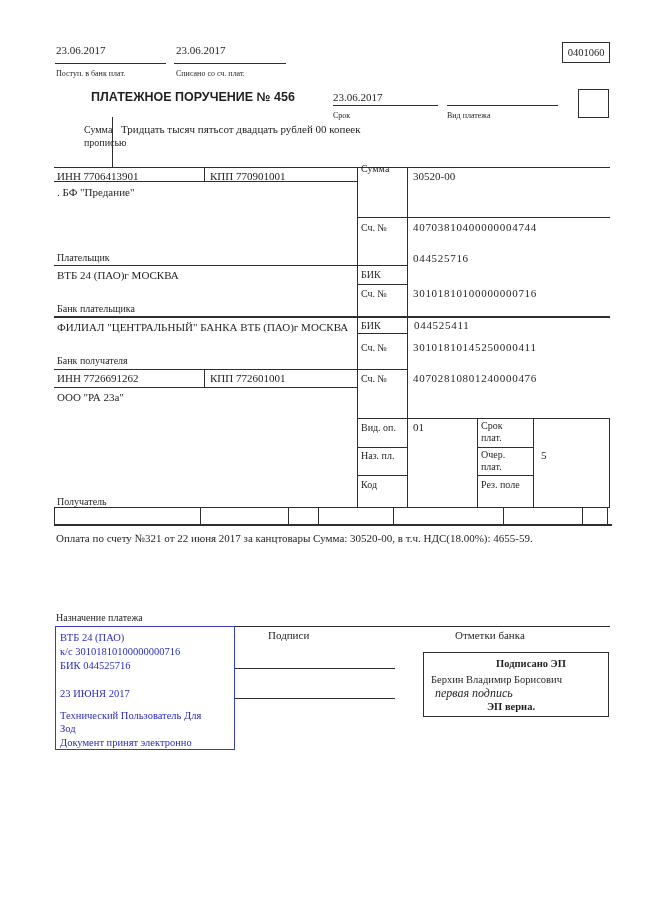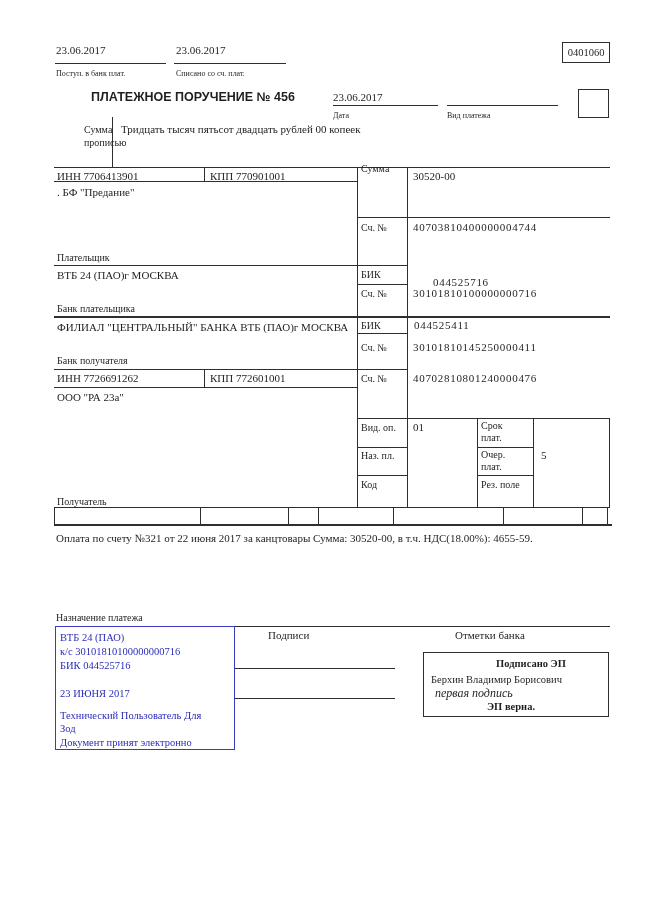--- a/index.html
+++ b/index.html
@@ -34,21 +34,21 @@
   <div class="hl" style="left:174px;top:63px;width:112px;"></div>
   <div class="t tiny" style="left:176px;top:67px;">Списано со сч. плат.</div>
 
   <div class="box ctr" style="left:562px;top:42px;width:46px;height:19px;">
     <div class="t" style="position:static;font-size:10.5px;line-height:19px;">0401060</div>
   </div>
 
   <div class="t sans bold" style="left:55px;top:91px;font-size:12.5px;padding-left:36px;">ПЛАТЕЖНОЕ ПОРУЧЕНИЕ № 456</div>
   <div class="t" style="left:333px;top:91px;">23.06.2017</div>
   <div class="hl" style="left:333px;top:105px;width:105px;"></div>
-  <div class="t tiny" style="left:333px;top:109px;">Дата</div>
+  <div class="t tiny" style="left:333px;top:109px;">Срок</div>
   <div class="hl" style="left:447px;top:105px;width:111px;"></div>
   <div class="t tiny" style="left:447px;top:109px;">Вид платежа</div>
   <div class="box" style="left:578px;top:89px;width:29px;height:27px;"></div>
 
   <div class="t lbl wrap" style="left:56px;top:123px;width:50px;margin-left:28px;">Сумма прописью</div>
   <div class="vl" style="left:112px;top:117px;height:50px;"></div>
   <div class="t" style="left:121px;top:123px;">Тридцать тысяч пятьсот двадцать рублей 00 копеек</div>
 
   <div class="hl" style="left:54px;top:167px;width:556px;"></div>
   <div class="hl" style="left:54px;top:181px;width:303px;"></div>
@@ -106,21 +106,21 @@
   <div class="t lbl" style="left:361px;top:287px;">Сч. №</div>
   <div class="t lbl" style="left:361px;top:319px;">БИК</div>
   <div class="t lbl" style="left:361px;top:341px;">Сч. №</div>
   <div class="t lbl" style="left:361px;top:372px;">Сч. №</div>
   <div class="t lbl" style="left:361px;top:421px;">Вид. оп.</div>
   <div class="t lbl" style="left:361px;top:449px;">Наз. пл.</div>
   <div class="t lbl" style="left:361px;top:478px;">Код</div>
 
   <div class="t" style="left:413px;top:170px;">30520-00</div>
   <div class="t num" style="left:413px;top:221px;">40703810400000004744</div>
-  <div class="t num" style="left:413px;top:276px;margin-left:20px;">044525716</div>
+  <div class="t num" style="left:413px;top:252px;">044525716</div>
   <div class="t num" style="left:413px;top:287px;">30101810100000000716</div>
   <div class="t num" style="left:414px;top:319px;">044525411</div>
   <div class="t num" style="left:413px;top:341px;">30101810145250000411</div>
   <div class="t num" style="left:413px;top:372px;">40702810801240000476</div>
   <div class="t" style="left:413px;top:421px;">01</div>
 
   <div class="t lbl wrap" style="left:481px;top:420px;width:40px;line-height:12px;">Срок плат.</div>
   <div class="t lbl wrap" style="left:481px;top:449px;width:40px;line-height:12px;">Очер. плат.</div>
   <div class="t lbl" style="left:481px;top:478px;">Рез. поле</div>
   <div class="t" style="left:541px;top:449px;">5</div>

